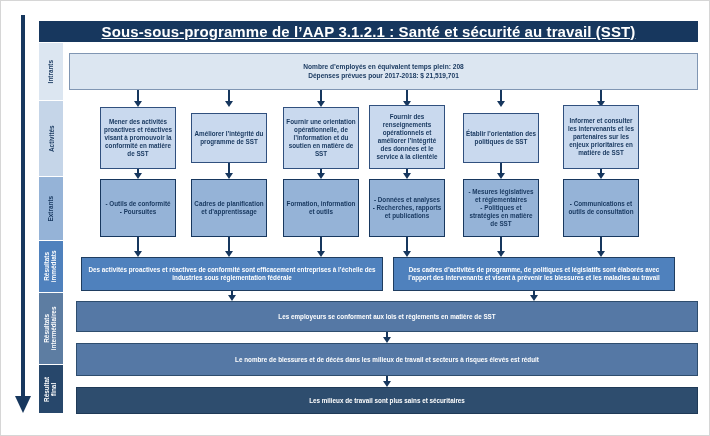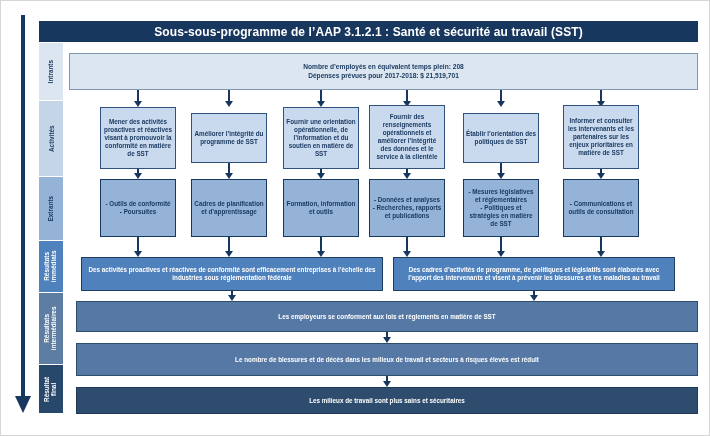--- a/index.html
+++ b/index.html
@@ -5,21 +5,21 @@
   html,body{margin:0;padding:0;background:#fff;}
   #page{
     position:relative;width:710px;height:436px;background:#ffffff;
     font-family:"Liberation Sans",sans-serif;overflow:hidden;
     box-sizing:border-box;border:1px solid #d6d6d6;
   }
   
   .header{
     position:absolute;left:38px;top:20px;width:659px;height:21px;
     background:#17375e;color:#ffffff;display:flex;align-items:center;justify-content:center;
-    font-size:12px;font-weight:bold;letter-spacing:.1px;
+    font-size:15px;font-weight:bold;letter-spacing:.1px;text-decoration:underline;
   }
   
   .bigarrow-shaft{position:absolute;left:20px;top:14px;width:4px;height:382px;background:#17375e;}
   .bigarrow-head{
     position:absolute;left:14px;top:395px;width:0;height:0;
     border-left:8px solid transparent;border-right:8px solid transparent;border-top:17px solid #17375e;
   }
   
   .seg{
     position:absolute;left:38px;width:24px;

